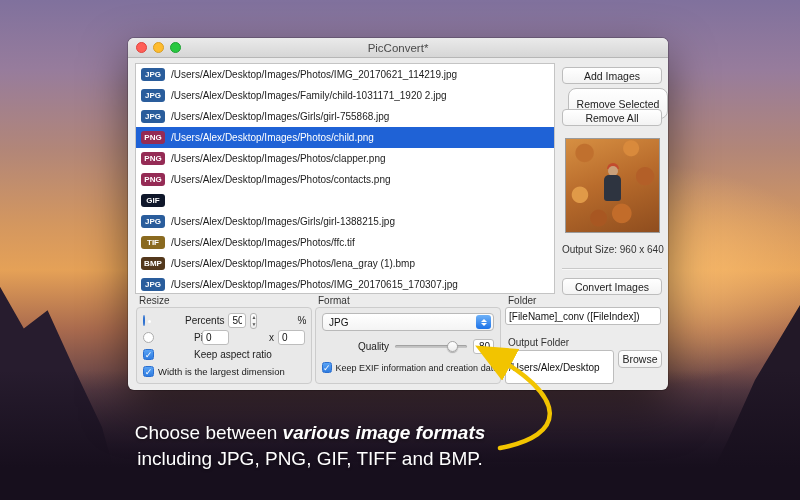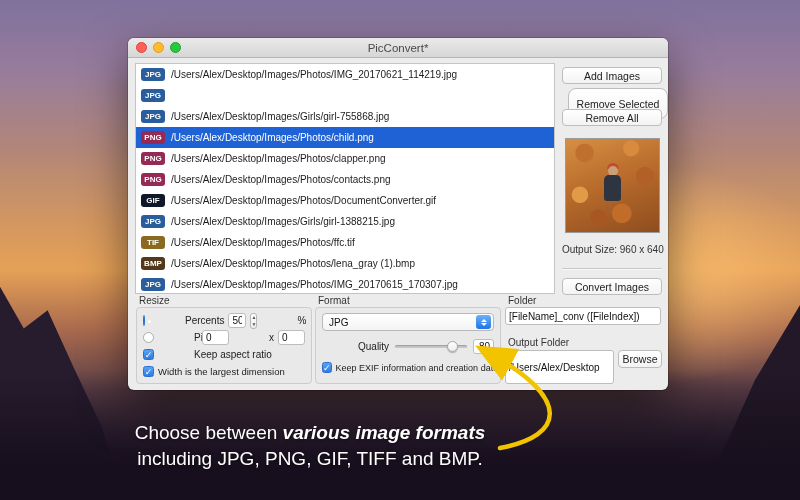--- a/index.html
+++ b/index.html
@@ -142,40 +142,40 @@
     <span class="title">PicConvert*</span>
   </div>
 
   <div class="list">
     <div class="row">
       <span class="badge" data-fmt="JPG">JPG</span>
       <span class="path">/Users/Alex/Desktop/Images/Photos/IMG_20170621_114219.jpg</span>
     </div>
     <div class="row">
       <span class="badge" data-fmt="JPG">JPG</span>
+      <span class="path">/Users/Alex/Desktop/Images/Family/child-1031171_1920 2.jpg</span>
     </div>
     <div class="row">
       <span class="badge" data-fmt="JPG">JPG</span>
       <span class="path">/Users/Alex/Desktop/Images/Girls/girl-755868.jpg</span>
     </div>
     <div class="row selected">
       <span class="badge" data-fmt="PNG">PNG</span>
       <span class="path">/Users/Alex/Desktop/Images/Photos/child.png</span>
     </div>
     <div class="row">
       <span class="badge" data-fmt="PNG">PNG</span>
       <span class="path">/Users/Alex/Desktop/Images/Photos/clapper.png</span>
     </div>
     <div class="row">
       <span class="badge" data-fmt="PNG">PNG</span>
       <span class="path">/Users/Alex/Desktop/Images/Photos/contacts.png</span>
     </div>
     <div class="row">
       <span class="badge" data-fmt="GIF">GIF</span>
-      <span class="path">/Users/Alex/Desktop/Images/Photos/DocumentConverter.gif</span>
     </div>
     <div class="row">
       <span class="badge" data-fmt="JPG">JPG</span>
       <span class="path">/Users/Alex/Desktop/Images/Girls/girl-1388215.jpg</span>
     </div>
     <div class="row">
       <span class="badge" data-fmt="TIF">TIF</span>
       <span class="path">/Users/Alex/Desktop/Images/Photos/ffc.tif</span>
     </div>
     <div class="row">

